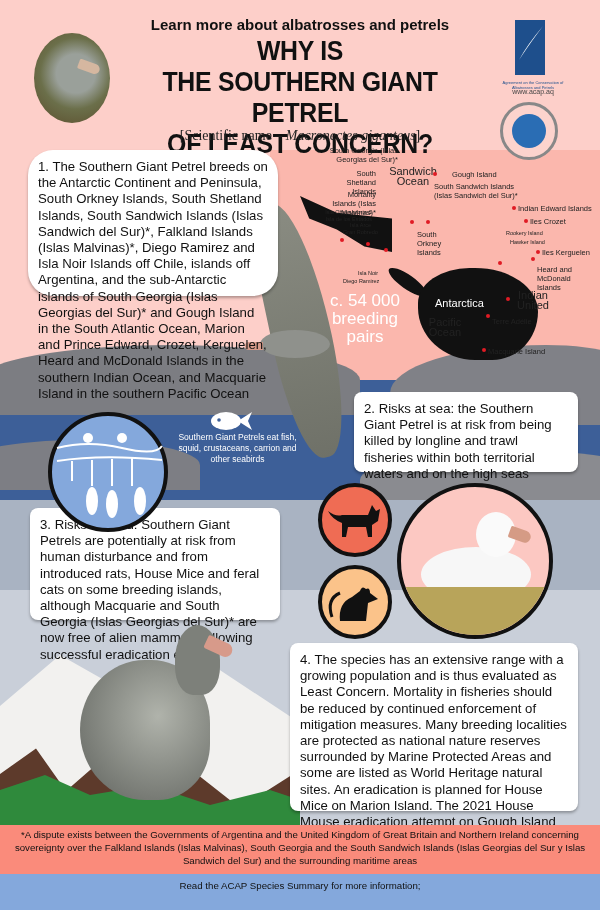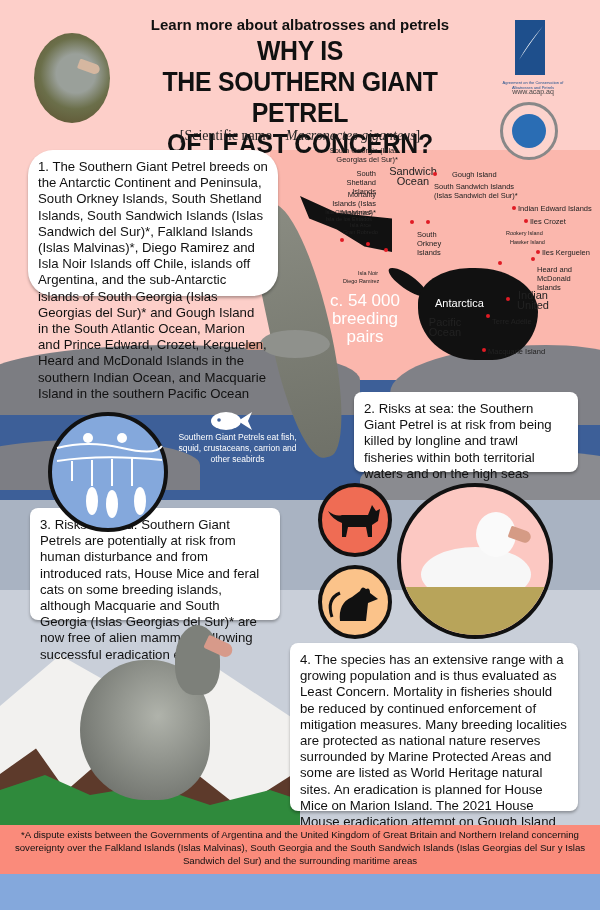--- a/index.html
+++ b/index.html
@@ -192,13 +192,14 @@
   <div class="abs chick-beak"></div>
   <div class="abs nest"></div>
 </div>
 
 <div class="abs petrel-stand"></div>
 <div class="abs petrel-stand-head"></div>
 <div class="abs petrel-stand-beak"></div>
 
 <div class="abs footnote">*A dispute exists between the Governments of Argentina and the United Kingdom of Great Britain and Northern Ireland concerning sovereignty over the Falkland Islands (Islas Malvinas), South Georgia and the South Sandwich Islands (Islas Georgias del Sur y Islas Sandwich del Sur) and the surrounding maritime areas</div>
 <div class="abs footer">
+  <div>Read the ACAP Species Summary for more information;</div>
 </div>
 
 </body></html>

